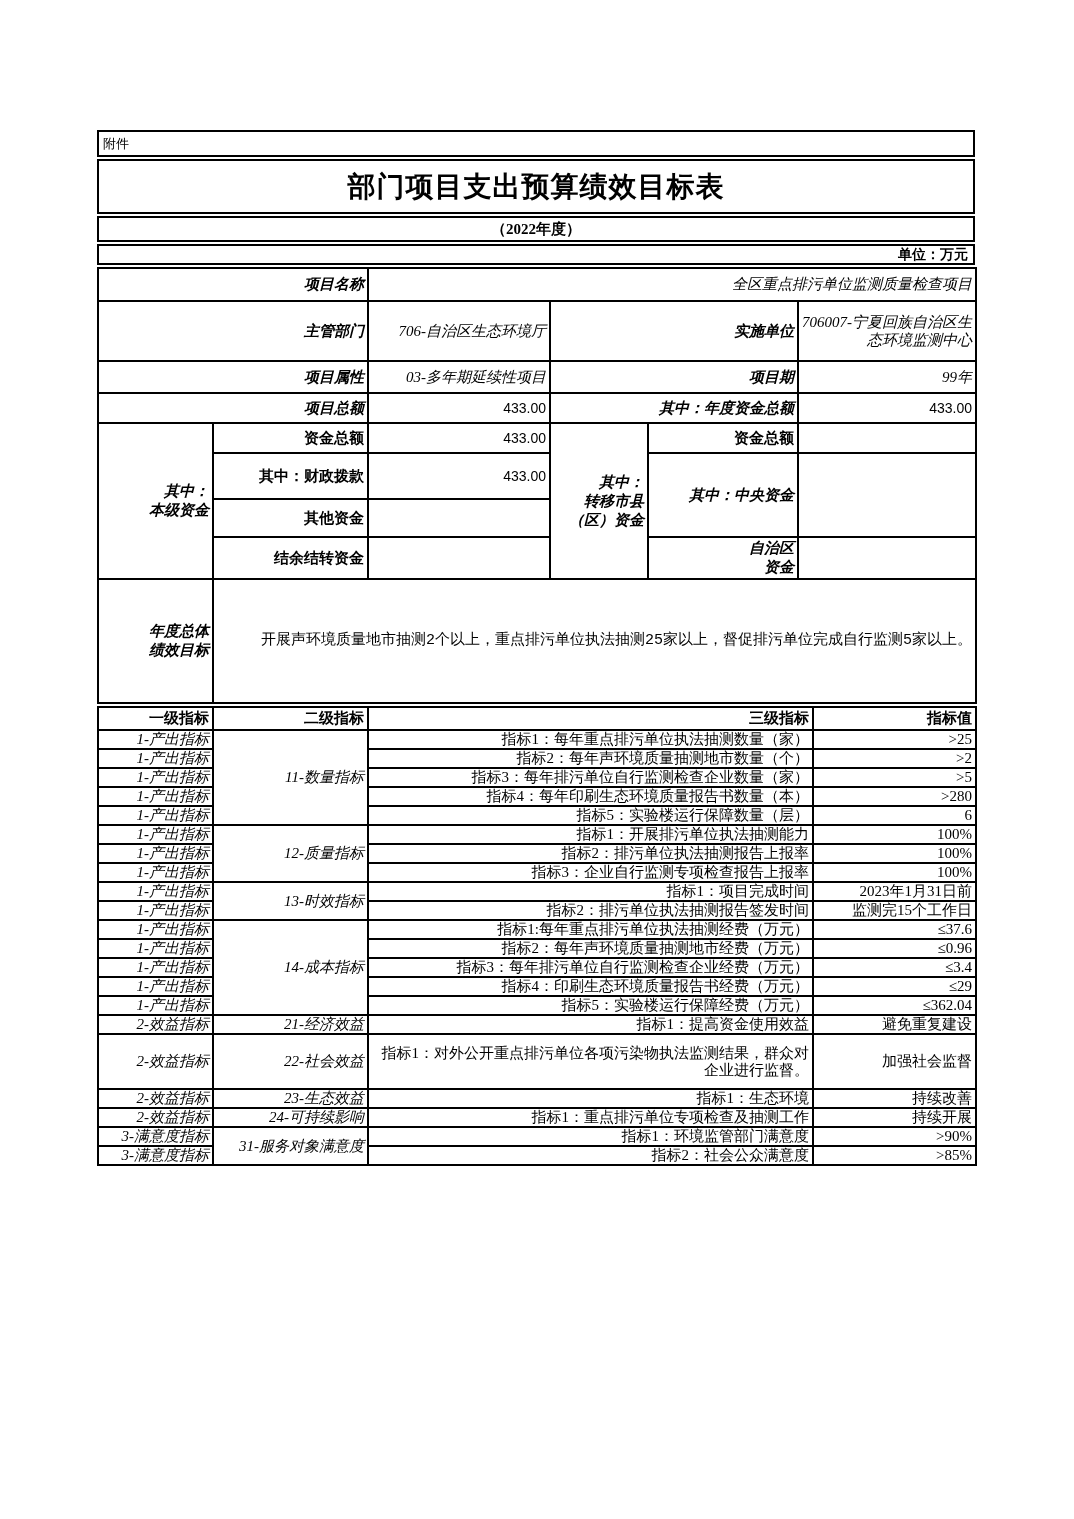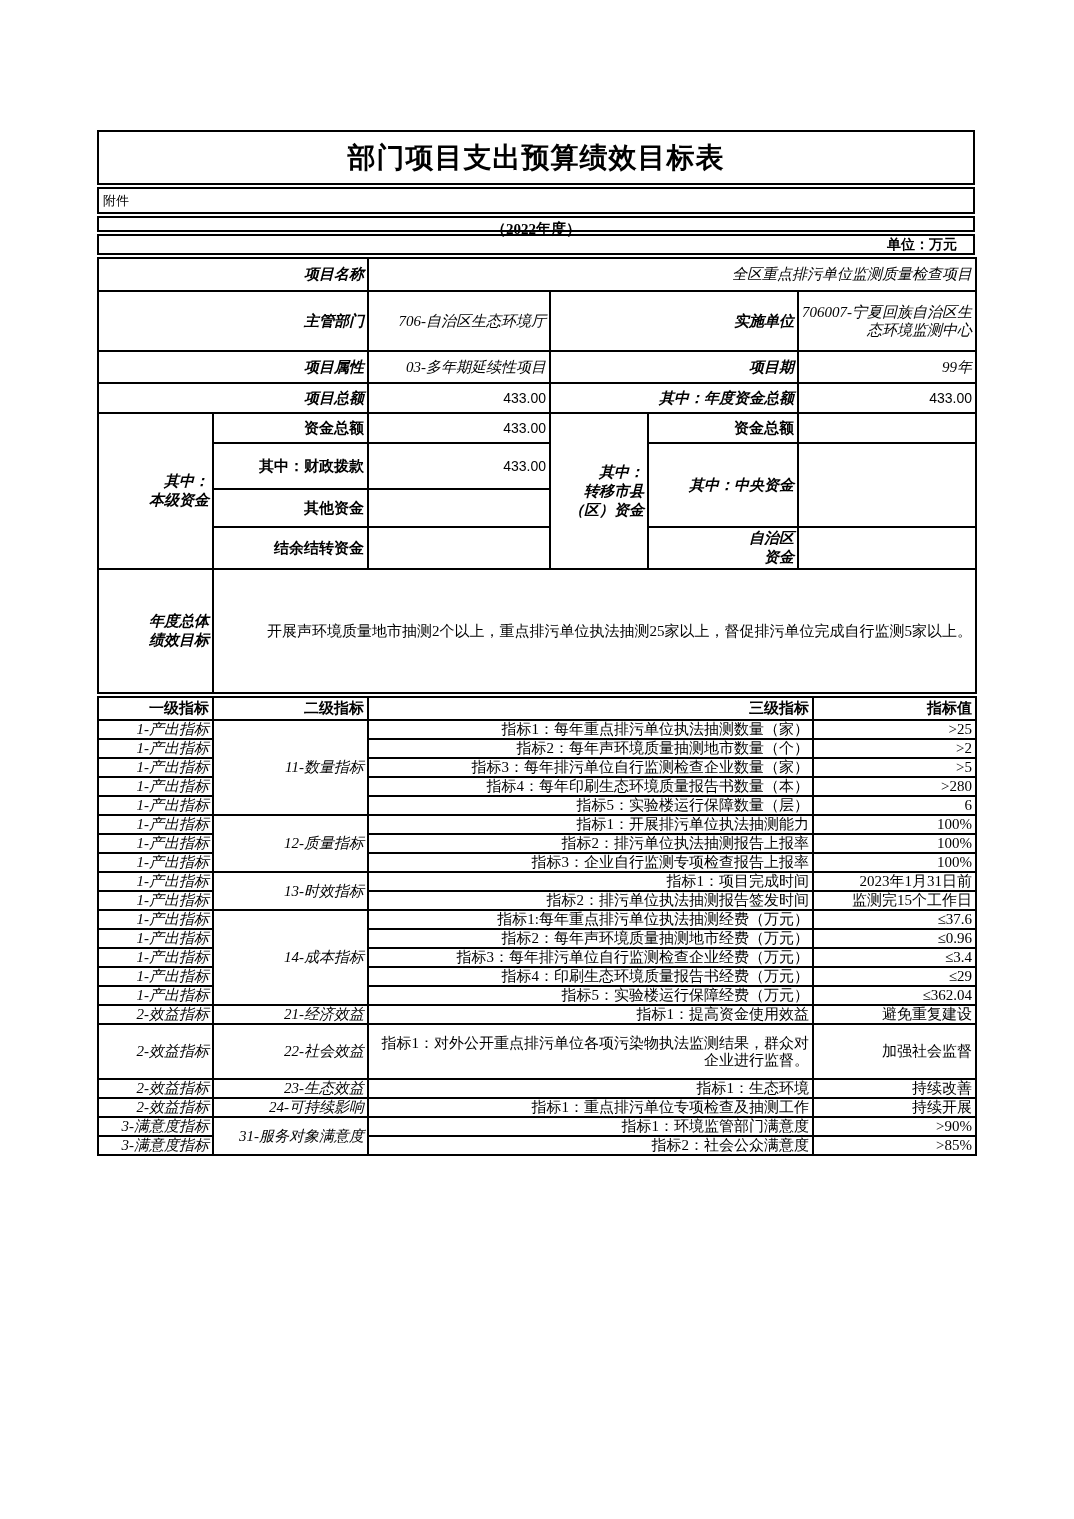--- a/index.html
+++ b/index.html
@@ -2,45 +2,45 @@
 <html><head>
 <meta charset="utf-8">
 <style>
   html,body{margin:0;padding:0;background:#ffffff;}
   .page{position:relative;width:1074px;height:1519px;background:#ffffff;overflow:hidden;
         font-family:"Liberation Serif","DejaVu Serif",serif;color:#000;}
   .sheet{position:absolute;left:97px;top:130px;width:878px;}
   .box{box-sizing:border-box;border:2px solid #000;margin-bottom:2px;background:#fff;}
   .box-attachment{height:27px;font-size:13px;line-height:23px;padding:0 4px;}
   .box-title{height:55px;text-align:center;font-weight:bold;font-size:28px;line-height:52px;letter-spacing:1px;}
-  .box-subtitle{height:16px;text-align:center;font-weight:bold;font-size:15px;line-height:23px;}
-  .box-unit{height:21px;text-align:right;font-weight:bold;font-size:14px;line-height:17px;padding:0 16px;}
+  .box-subtitle{height:26px;text-align:center;font-weight:bold;font-size:15px;line-height:23px;}
+  .box-unit{height:21px;text-align:right;font-weight:bold;font-size:14px;line-height:17px;padding:0 5px;}
   table{border-collapse:collapse;table-layout:fixed;width:878px;margin-bottom:2px;}
   td,th{box-sizing:border-box;border:2px solid #000;font-size:15px;font-weight:normal;
         padding:1px 3px;vertical-align:middle;overflow:hidden;}
   .b{font-weight:bold;}
   .c{text-align:right;font-style:italic;}
   .r{text-align:right;padding-left:36px;}
   .l{text-align:right;}
   .num{font-family:"Liberation Sans","DejaVu Sans",sans-serif;font-size:14px;}
   .ind1{padding-left:22px;margin-top:8px;}
   .ind2{padding-left:32px;}
-  .goal-text{padding-left:6px;line-height:20px;}
+  .goal-text{padding-left:6px;line-height:20px;font-family:Liberation Mono, monospace;}
   .inds td{height:19px;line-height:17px;padding:0 3px;}
   .inds th{height:23px;font-weight:bold;text-align:right;}
   .wrap2{line-height:18px;}
 </style>
 </head>
 <body>
 
 <div class="page">
   <div class="sheet">
 
+    <div class="box box-attachment">附件</div>
     <div class="box box-title">部门项目支出预算绩效目标表</div>
-    <div class="box box-attachment">附件</div>
     <div class="box box-subtitle">（2022年度）</div>
     <div class="box box-unit">单位：万元</div>
 
     <table class="info">
       <colgroup>
         <col style="width:115px">
           <col style="width:155px">
           <col style="width:182px">
         <col style="width:98px">
           <col style="width:150px">

